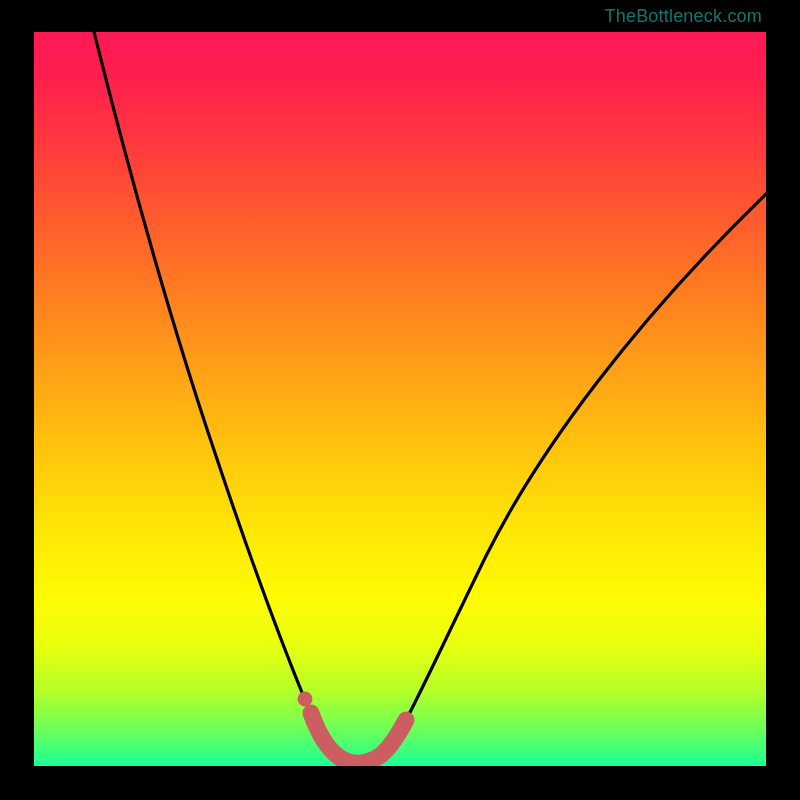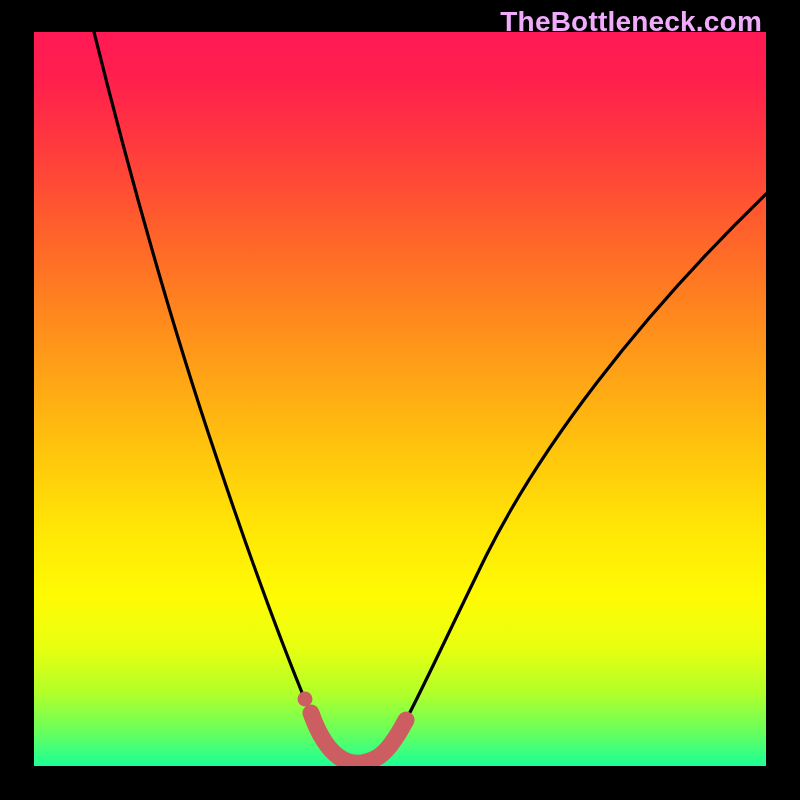--- a/index.html
+++ b/index.html
@@ -30,23 +30,23 @@
       #b2ff2a 90%,
       #6dff59 95%,
       #1cff97 100%
     );
   }
   .watermark {
     position: absolute;
     top: 6px;
     right: 38px;
     font-family: Arial, Helvetica, sans-serif;
-    font-size: 28px;
-    font-weight: 700;
-    color: #f0abfc;
+    font-size: 18px;
+    font-weight: 400;
+    color: #0f766e;
     letter-spacing: 0.2px;
   }
   svg.curve {
     position: absolute;
     left: 0;
     top: 0;
   }
 </style>
 </head>
 <body>

